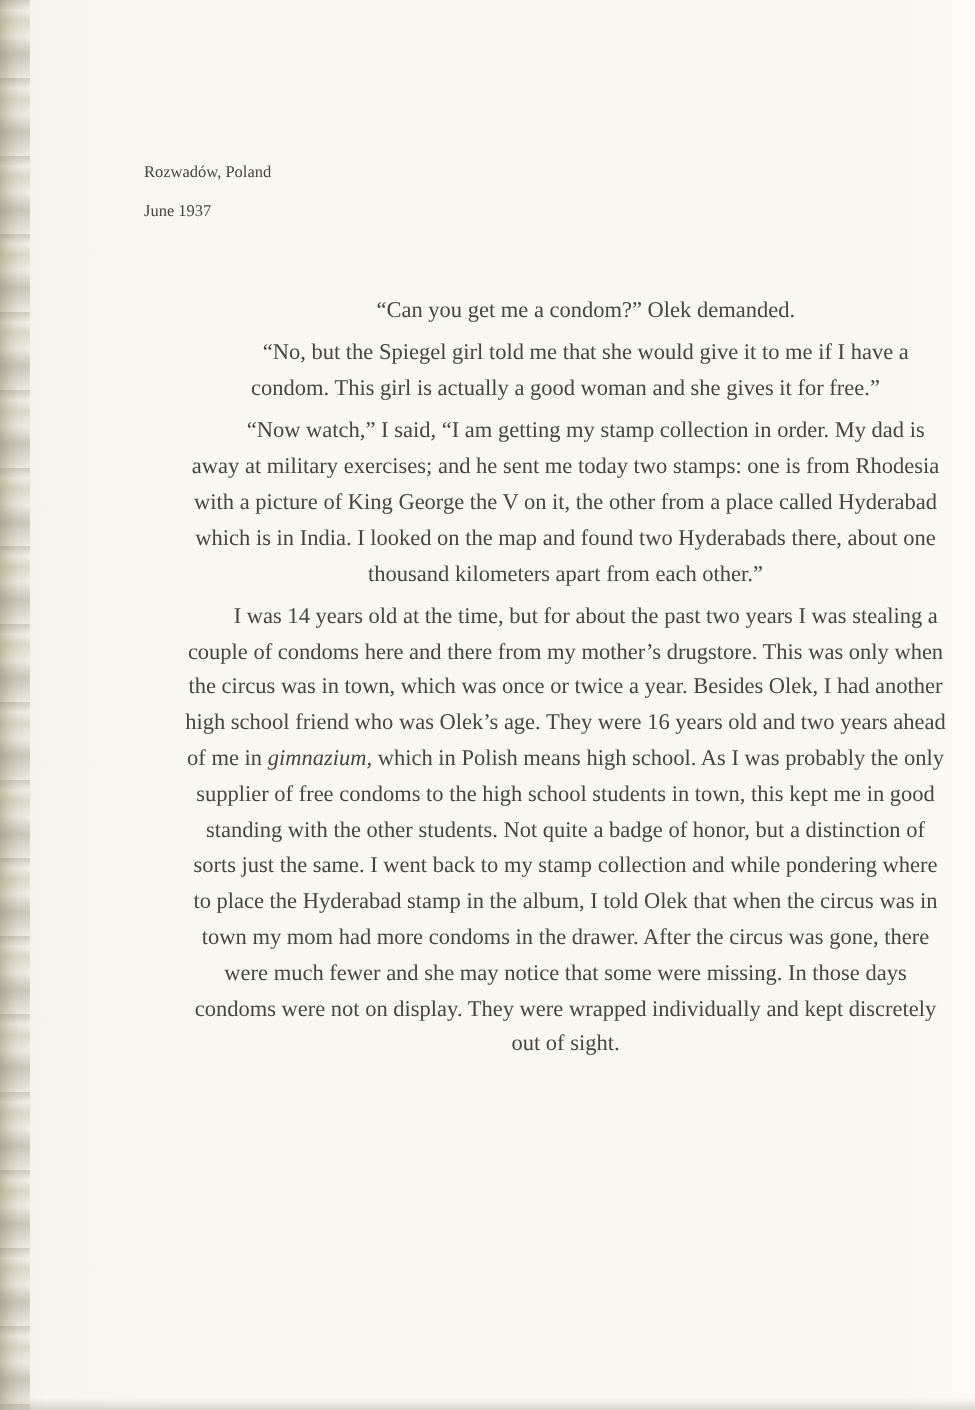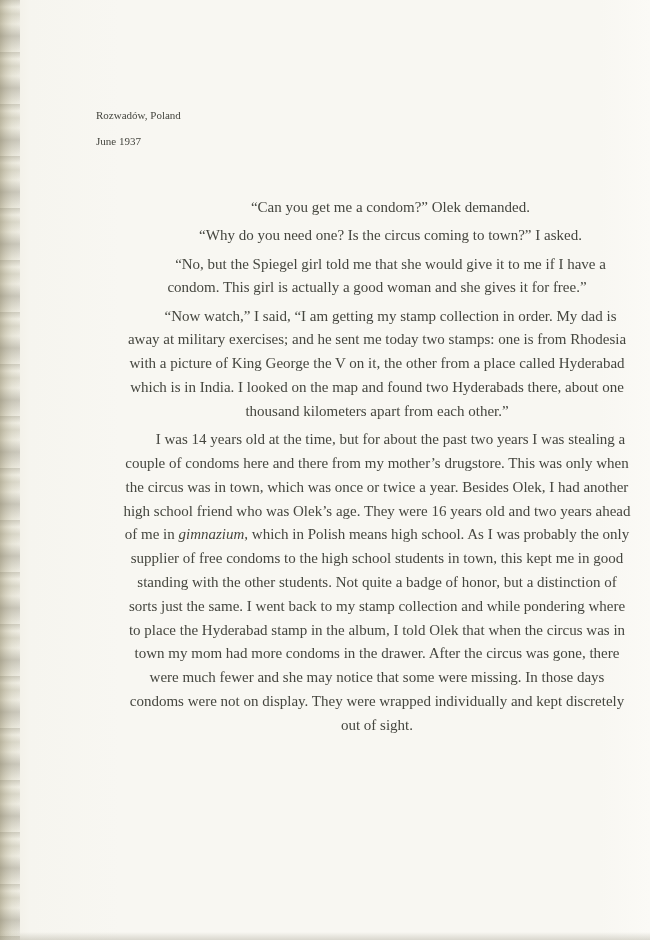--- a/index.html
+++ b/index.html
@@ -95,21 +95,20 @@
   <div class="binding-edge"></div>
 
 
   <div class="dateline">
     <div>Rozwadów, Poland</div>
     <div>June 1937</div>
   </div>
 
   <div class="page-body">
       <p><span>“Can you get me a condom?” Olek demanded.</span></p>
-      <p><span>“Why do you need one? Is the circus coming to town?” I asked.</span></p>
       <p><span>“No, but the Spiegel girl told me that she would give it to me if I have a condom. This girl is actually a good woman and she gives it for free.”</span></p>
       <p><span>“Now watch,” I said, “I am getting my stamp collection in order. My dad is away at military exercises; and he sent me today two stamps: one is from Rhodesia with a picture of King George the V on it, the other from a place called Hyderabad which is in India. I looked on the map and found two Hyderabads there, about one thousand kilometers apart from each other.”</span></p>
       <p><span>I was 14 years old at the time, but for about the past two years I was stealing a couple of condoms here and there from my mother’s drugstore. This was only when the circus was in town, which was once or twice a year. Besides Olek, I had another high school friend who was Olek’s age. They were 16 years old and two years ahead of me in </span><span style="font-style: italic;">gimnazium</span><span>, which in Polish means high school. As I was probably the only supplier of free condoms to the high school students in town, this kept me in good standing with the other students. Not quite a badge of honor, but a distinction of sorts just the same. I went back to my stamp collection and while pondering where to place the Hyderabad stamp in the album, I told Olek that when the circus was in town my mom had more condoms in the drawer. After the circus was gone, there were much fewer and she may notice that some were missing. In those days condoms were not on display. They were wrapped individually and kept discretely out of sight.</span></p>
     </div>
 
   <div class="page-number">45</div>
 
   <div class="bottom-edge"></div>
 
 </div>

